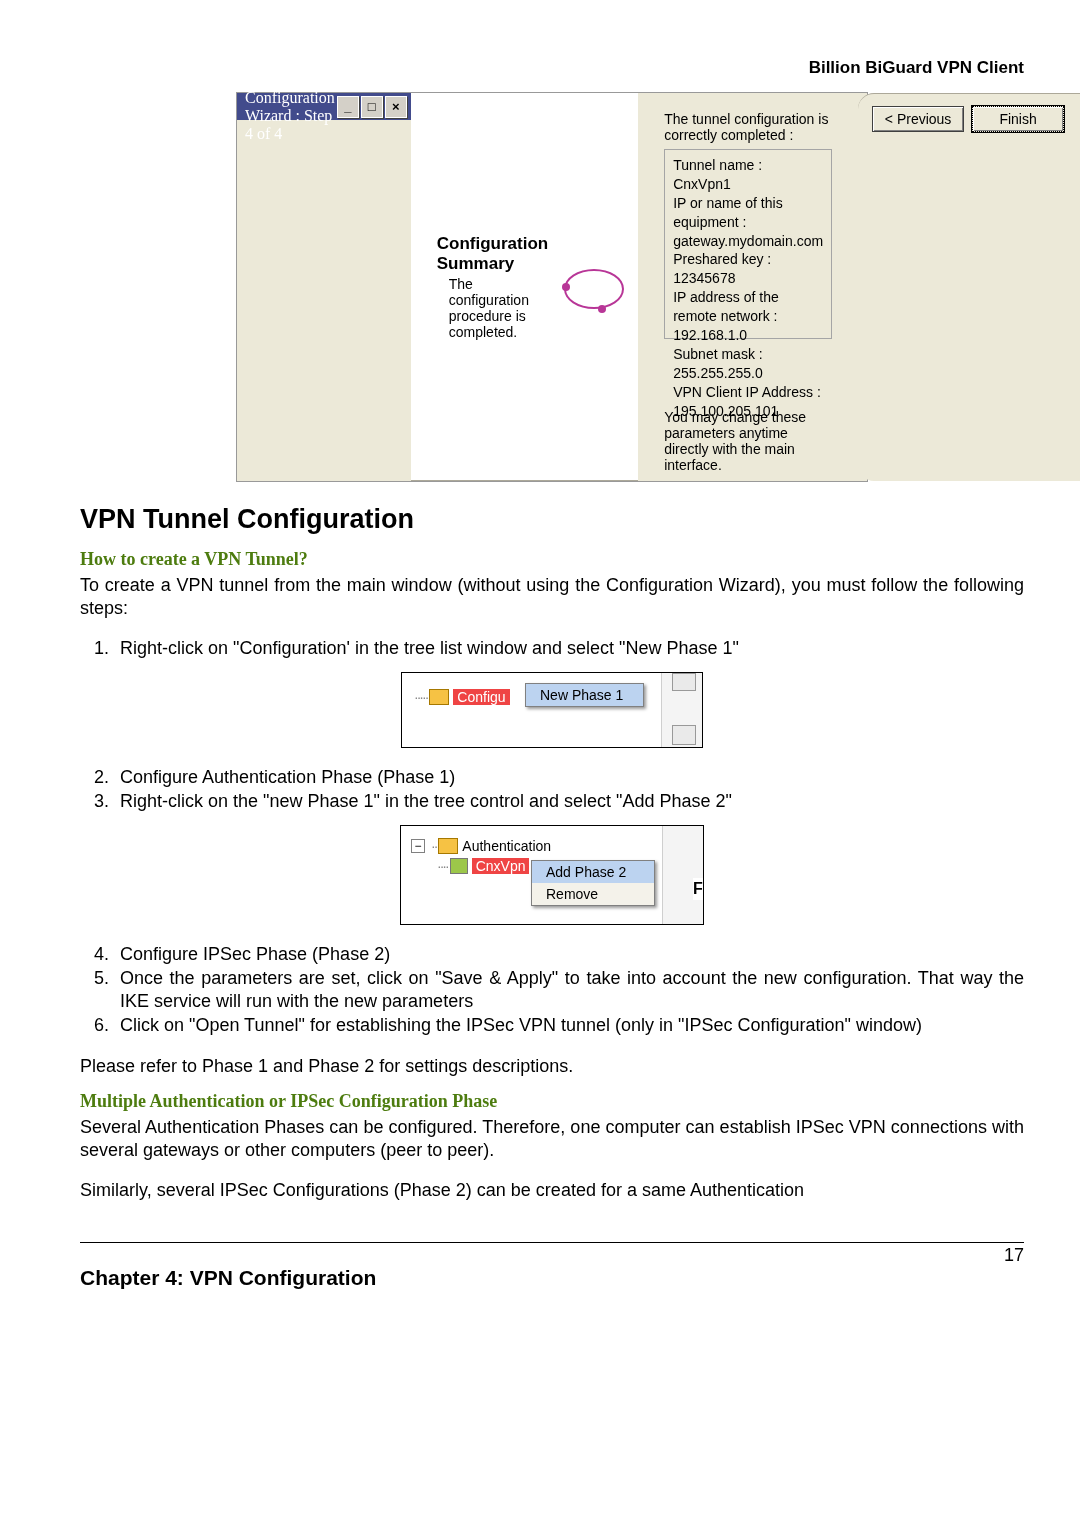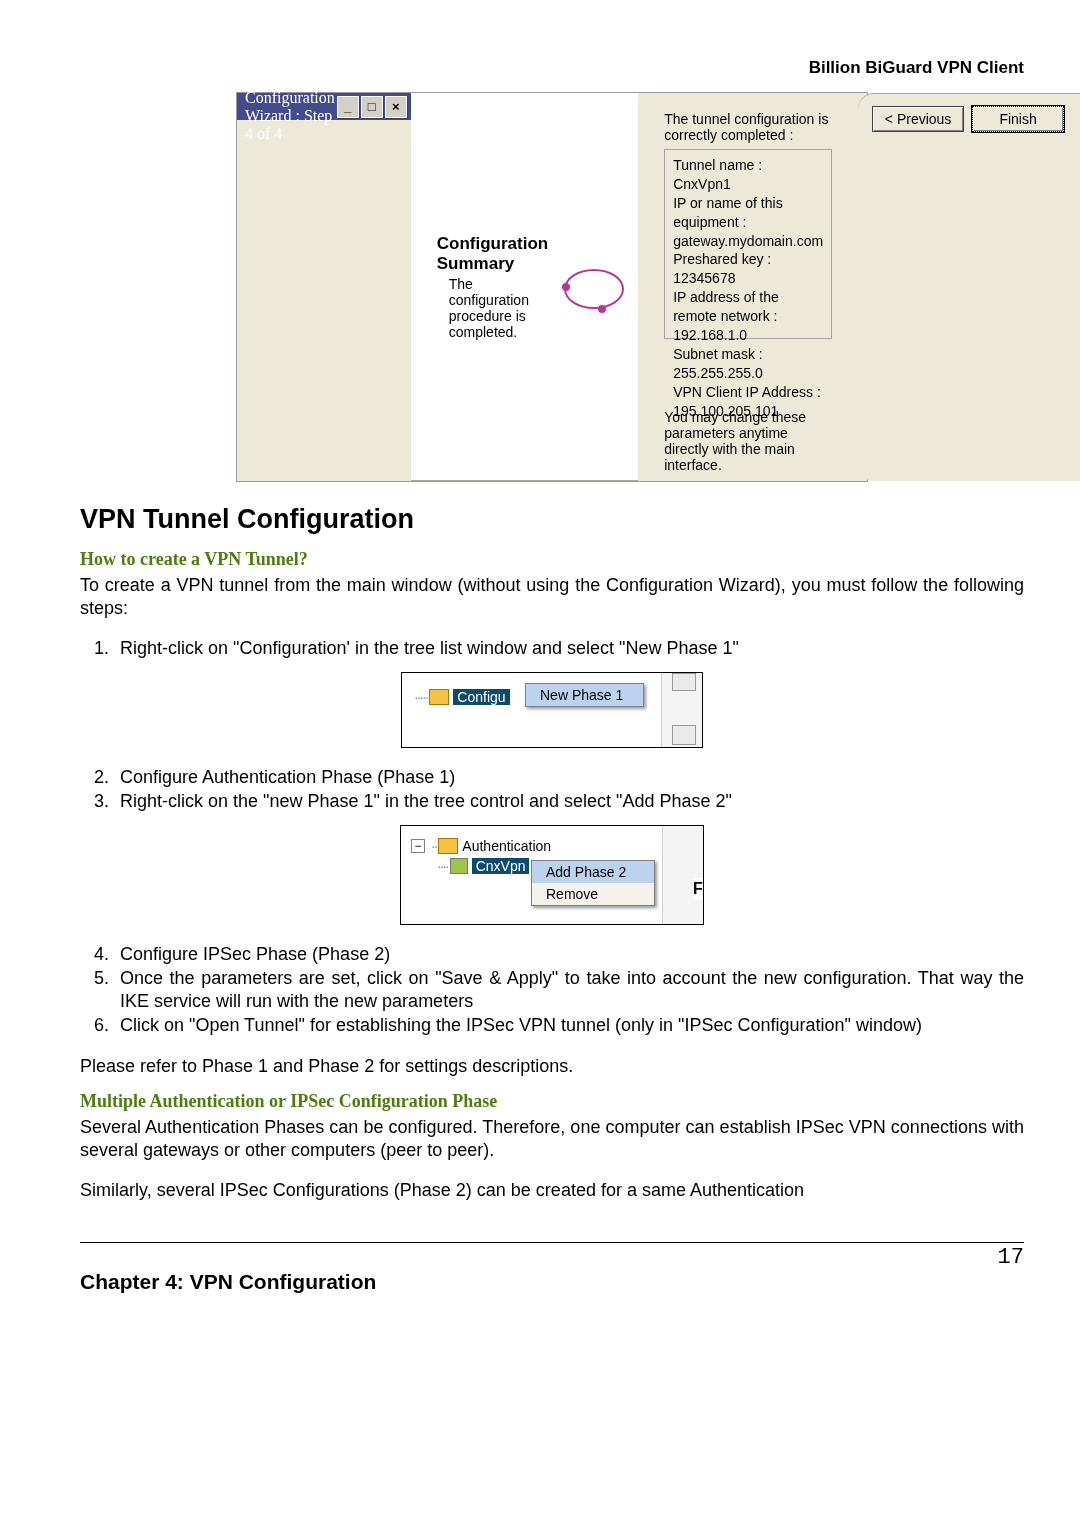--- a/index.html
+++ b/index.html
@@ -28,40 +28,40 @@
   h2.section{font-family:Arial;font-weight:700;font-size:27px;margin:14px 0 8px 0;}
   h3.sub{font-family:Liberation Serif, serif;font-weight:700;font-size:18px;color:#4d7c0f;margin:14px 0 4px 0;}
   .doc-text{font-family:Arial;font-size:18px;line-height:1.25;text-align:justify;}
   ol.steps{font-family:Arial;font-size:18px;line-height:1.25;padding-left:34px;margin:18px 0 0 0;}
   ol.steps li{padding-left:6px;margin:0 0 2px 0;text-align:justify;}
   .menu-shot{margin:12px auto 10px auto;display:block;}
   .ms1{width:300px;height:74px;border:1px solid #000;background:#fff;position:relative;font-family:Tahoma,Verdana,sans-serif;}
   .ms1 .tree{position:absolute;left:12px;top:16px;display:flex;align-items:center;font-size:14px;}
   .tree-dots{letter-spacing:-2px;color:#888;margin-right:2px;}
   .folder{width:18px;height:14px;background:#f6c244;border:1px solid #a67800;margin-right:4px;}
-  .sel{background:#0c4a6e;color:#fff;padding:0 4px;}
+  .sel{background:#ef4444;color:#fff;padding:0 4px;}
   .menu-popup{position:absolute;border:1px solid #808080;background:#f4f2ea;box-shadow:2px 2px 3px rgba(0,0,0,.4);font-size:14px;}
   .menu-item{padding:3px 20px 3px 14px;white-space:nowrap;}
   .menu-item.hover{background:#bcd3f0;}
   .ms1 .menu-popup{left:123px;top:10px;}
   .side-frag{position:absolute;right:0;top:0;width:40px;height:100%;border-left:1px solid #cfcfcf;background:#f4f4f4;}
   .side-mini{position:absolute;right:6px;bottom:2px;width:22px;height:18px;border:1px solid #999;background:#eaeaea;}
   .top-mini{position:absolute;right:6px;top:0px;width:22px;height:16px;border:1px solid #999;background:#eaeaea;}
   .ms2{width:302px;height:98px;border:1px solid #000;background:#fff;position:relative;font-family:Tahoma,Verdana,sans-serif;}
   .ms2-tree{position:absolute;left:10px;top:10px;font-size:14px;}
   .row{display:flex;align-items:center;height:20px;}
   .dash{width:12px;height:12px;border:1px solid #808080;display:inline-flex;align-items:center;justify-content:center;font-size:12px;margin-right:4px;background:#fff;}
   .dots{color:#888;letter-spacing:-2px;margin:0 2px;}
   .icon2{width:16px;height:14px;border:1px solid #777;background:#9cc74a;margin-right:4px;}
   .ms2 .menu-popup{left:130px;top:34px;width:122px;}
   .ms2 .side-divider{position:absolute;right:40px;top:0;width:1px;height:100%;background:#cfcfcf;}
   .ms2 .edge-box{position:absolute;right:0;top:52px;width:10px;height:22px;background:#fff;font-size:16px;display:flex;align-items:center;justify-content:center;font-weight:700;}
   .ms2 .side-frag{width:40px;}
   .foot-line{border:0;border-top:1px solid #000;margin:40px 0 2px 0;}
-  .page-num{font-family:Liberation Mono, monospace;font-size:22px;text-align:right;}
+  .page-num{font-family:Liberation Sans, sans-serif;font-size:18px;text-align:right;}
   .chapter{font-family:Arial;font-size:21px;font-weight:700;}
 </style>
 </head>
 <body>
 <div class="page">
 
   <div class="top-header">Billion BiGuard VPN Client</div>
 
   <div class="wizard">
     <div class="titlebar">

